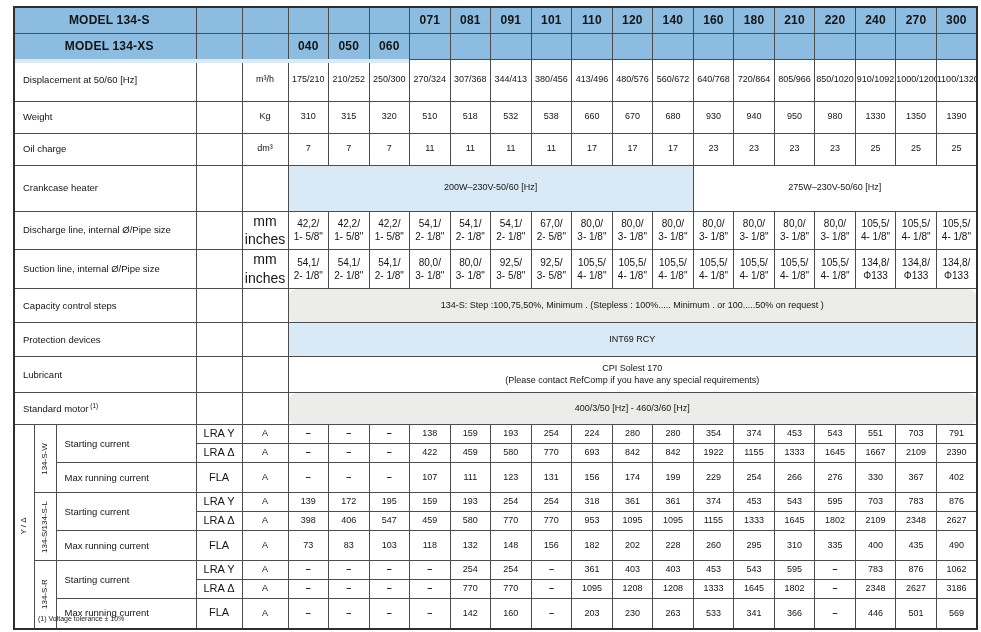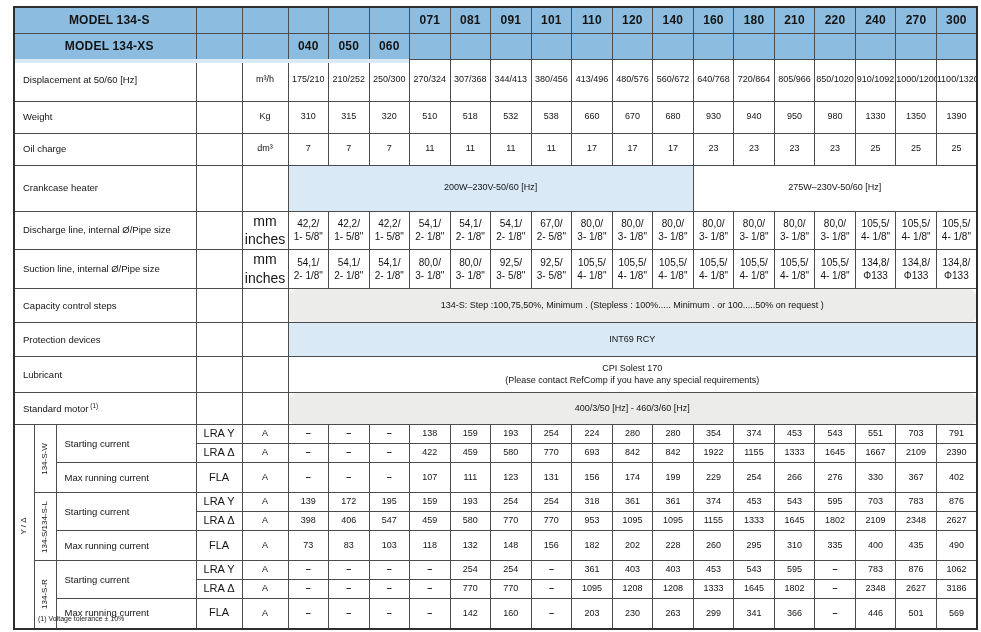--- a/index.html
+++ b/index.html
@@ -418,21 +418,21 @@
           <td class=" dash">–</td>
           <td class=" dash">–</td>
           <td class=" dash">–</td>
           <td class=" dash">–</td>
           <td>142</td>
           <td>160</td>
           <td class=" dash">–</td>
           <td>203</td>
           <td>230</td>
           <td>263</td>
-          <td>299</td>
+          <td>533</td>
           <td>341</td>
           <td>366</td>
           <td class=" dash">–</td>
           <td>446</td>
           <td>501</td>
           <td>569</td>
         </tr>
       </tbody>
   </table>
   <div class="artifact"></div>

